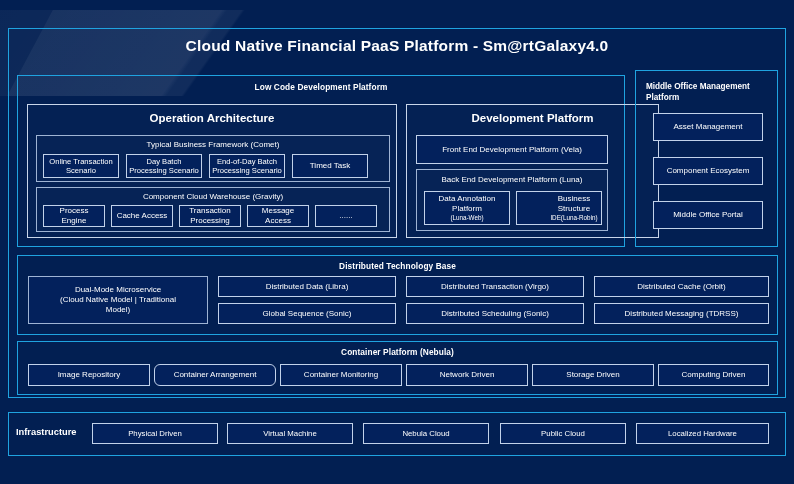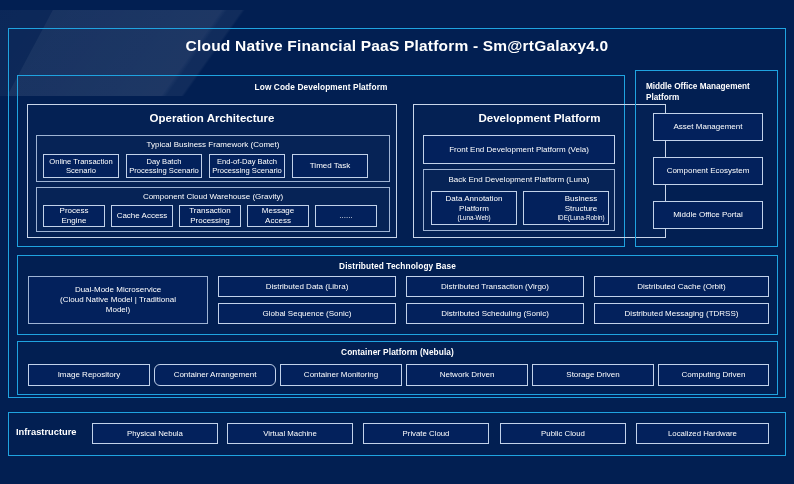--- a/index.html
+++ b/index.html
@@ -108,21 +108,21 @@
       <div class="group" style="left:8px;top:82px;width:354px;height:45px;border-color:#9fb4d4;">
         <div class="group-title" style="top:4px;font-size:8px;">Component Cloud Warehouse (Gravity)</div>
         <div class="box md" style="left:6px;top:17px;width:62px;height:22px;">Process Engine</div>
         <div class="box md" style="left:74px;top:17px;width:62px;height:22px;">Cache Access</div>
         <div class="box md" style="left:142px;top:17px;width:62px;height:22px;">Transaction Processing</div>
         <div class="box md" style="left:210px;top:17px;width:62px;height:22px;">Message Access</div>
         <div class="box md" style="left:278px;top:17px;width:62px;height:22px;">......</div>
       </div>
     </div>
 
-    <div class="group" style="left:388px;top:28px;width:253px;height:134px;margin-left:7px;">
+    <div class="group" style="left:388px;top:28px;width:253px;height:134px;">
       <div class="group-title" style="top:7px;font-size:11.5px;font-weight:bold;">Development Platform</div>
 
       <div class="box md" style="left:9px;top:30px;width:192px;height:29px;">Front End Development Platform (Vela)</div>
 
       <div class="group" style="left:9px;top:64px;width:192px;height:62px;border-color:#9fb4d4;">
         <div class="group-title" style="top:5px;font-size:8px;">Back End Development Platform (Luna)</div>
         <div class="box md" style="left:7px;top:21px;width:86px;height:34px;flex-direction:column;">
           <span>Data Annotation</span>
           <span>Platform</span>
           <span class="l3">(Luna-Web)</span>
@@ -169,19 +169,19 @@
     <div class="box md" style="left:10px;top:22px;width:122px;height:22px;">Image Repository</div>
     <div class="box md" style="left:136px;top:22px;width:122px;height:22px;border-radius:6px;">Container Arrangement</div>
     <div class="box md" style="left:262px;top:22px;width:122px;height:22px;">Container Monitoring</div>
     <div class="box md" style="left:388px;top:22px;width:122px;height:22px;">Network Driven</div>
     <div class="box md" style="left:514px;top:22px;width:122px;height:22px;">Storage Driven</div>
     <div class="box md" style="left:640px;top:22px;width:111px;height:22px;">Computing Driven</div>
   </div>
 
   <div class="infra-frame"></div>
   <div class="infra-label">Infrastructure</div>
-  <div class="box" style="left:92px;top:423px;width:126px;height:21px;font-size:7.8px;">Physical Nebula</div>
+  <div class="box" style="left:92px;top:423px;width:126px;height:21px;font-size:7.8px;">Physical Driven</div>
   <div class="box" style="left:227px;top:423px;width:126px;height:21px;font-size:7.8px;">Virtual Machine</div>
-  <div class="box" style="left:363px;top:423px;width:126px;height:21px;font-size:7.8px;">Private Cloud</div>
+  <div class="box" style="left:363px;top:423px;width:126px;height:21px;font-size:7.8px;">Nebula Cloud</div>
   <div class="box" style="left:500px;top:423px;width:126px;height:21px;font-size:7.8px;">Public Cloud</div>
   <div class="box" style="left:636px;top:423px;width:133px;height:21px;font-size:7.8px;">Localized Hardware</div>
 
 </div>
 
 </body></html>

